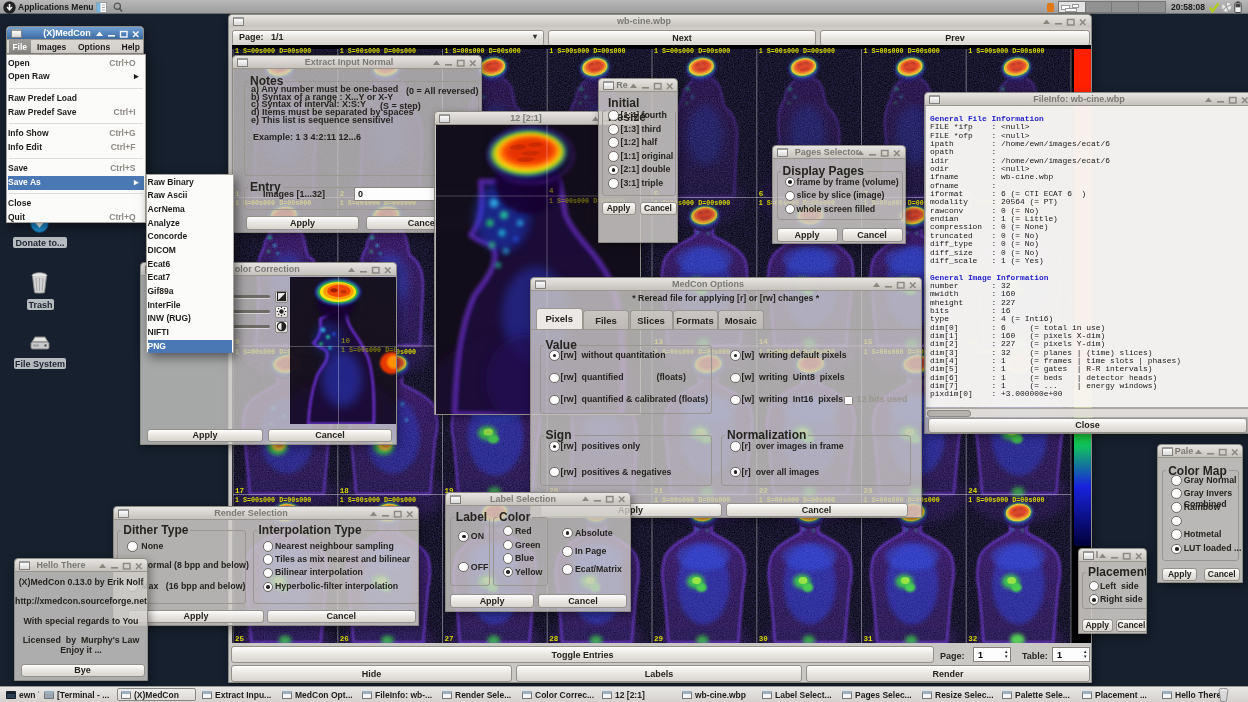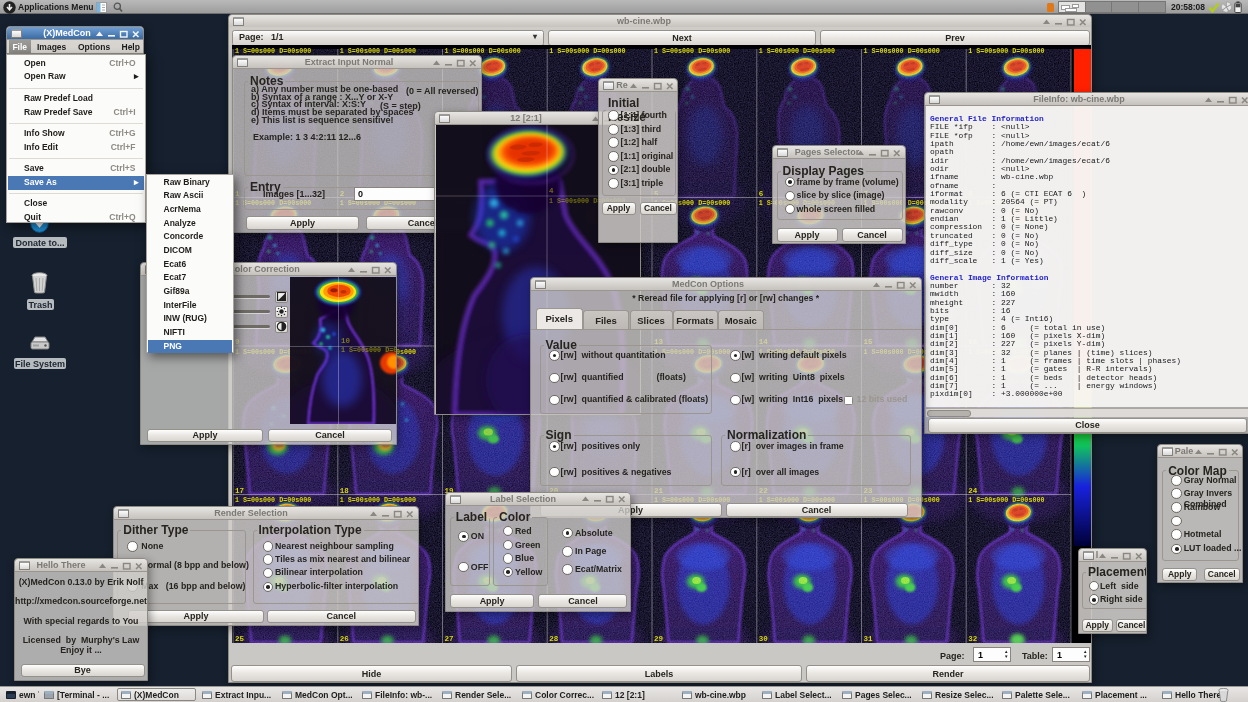--- a/index.html
+++ b/index.html
@@ -27,21 +27,21 @@
 .rb { position:absolute; width:10.5px; height:10.5px; border:1px solid #716d66; border-radius:50%; background:radial-gradient(circle at 38% 32%,#fff 55%,#d9d6d2) }
 .rb.on::after { content:""; position:absolute; left:2.6px; top:2.6px; width:3.6px; height:3.6px; border-radius:50%; background:#222 }
 .fin { position:absolute }
 .cb { position:absolute; width:9px; height:9px; border:1px solid #8a867f; background:#fff; border-radius:1.5px }
 .rl { position:absolute; font-size:8.8px; white-space:nowrap; line-height:11px }
 .b { position:absolute; background:linear-gradient(#fefefe,#ebe8e4 45%,#d8d4d0); border:1px solid #94908a; border-radius:3px; color:#26241f; display:flex; align-items:center; justify-content:center; font-weight:bold }
 .txt { position:absolute; font-size:9px; color:#26241f; white-space:nowrap }
 .ctxt { position:absolute; left:0; right:0; text-align:center; font-size:8.8px; color:#26241f; white-space:nowrap }
 .entry { position:absolute; background:#fdfdfd; border:1px solid #89857e; font-size:9px; color:#111; padding-left:3px; line-height:12px }
 .menu { position:absolute; background:#fbfbfa; border:1px solid #a8a49d; box-shadow:3px 4px 10px rgba(0,0,0,.5); z-index:60 }
-.mi { position:absolute; left:1px; right:1px; height:13.8px; font-size:8.5px; line-height:13.8px; color:#1f1d19; padding-left:16px; white-space:nowrap }
+.mi { position:absolute; left:1px; right:1px; height:13.8px; font-size:8.5px; line-height:13.8px; color:#1f1d19; padding-left:0; white-space:nowrap }
 .menu .mi.hl { background:#4a78b4; color:#fff }
 .mi .sc { position:absolute; right:8px; color:#8d8983 }
 .mi .sar { position:absolute; right:5px; font-size:9px }
 .msep { position:absolute; left:2px; right:2px; border-top:1px solid #dedbd7 }
 .mbar { position:absolute; left:0; right:0; top:13px; height:14px; background:rgba(216,213,209,.97); font-size:8.5px; color:#1d1d1d }
 .mbar span { position:absolute; top:1px; line-height:13px }
 .mbar .mfile { left:1.5px; top:0; width:22.5px; height:14px; background:linear-gradient(#9d9b98,#8b8986); color:#fff; text-align:center; line-height:14px }
 .tab { position:absolute; top:31.5px; height:19.5px; background:linear-gradient(rgba(203,200,196,.92),rgba(190,186,182,.92)); border:1px solid #9b968f; border-bottom:none; border-radius:3.5px 3.5px 0 0; font-size:9.5px; text-align:center; line-height:19px; color:#26241f; z-index:1 }
 .tab.on { top:29.5px; height:21.5px; background:rgba(236,234,231,.97); z-index:2 }
 .gl1 { font:bold 6.7px "Liberation Mono",monospace; fill:#d9d900 }
@@ -434,20 +434,21 @@
         <stop offset="0.62" stop-color="#ff2400"></stop>
         <stop offset="0.70" stop-color="#ffb000"></stop>
         <stop offset="0.76" stop-color="#20d020"></stop>
         <stop offset="0.80" stop-color="#10c060"></stop>
         <stop offset="0.88" stop-color="#1822dd"></stop>
         <stop offset="1" stop-color="#000038"></stop>
       </linearGradient>
       <rect x="842" y="4" width="17" height="497" fill="url(#lut)"></rect>
       <rect x="859" y="0" width="2" height="598" fill="#d8d8d8"></rect>
     </svg>
+    <div class="b" style="left:2px;top:631px;width:703px;height:17px;font-size:9px">Toggle Entries</div>
     <span class="blbl" style="left:711px;top:636px">Page:</span>
     <div class="spin" style="left:744px;top:632px;width:38px;height:15px">
       <span>1</span>
       <i>▲</i>
       <u>▼</u>
     </div>
     <span class="blbl" style="left:793px;top:636px">Table:</span>
     <div class="spin" style="left:823px;top:632px;width:38px;height:15px">
       <span>1</span>
       <i>▲</i>

